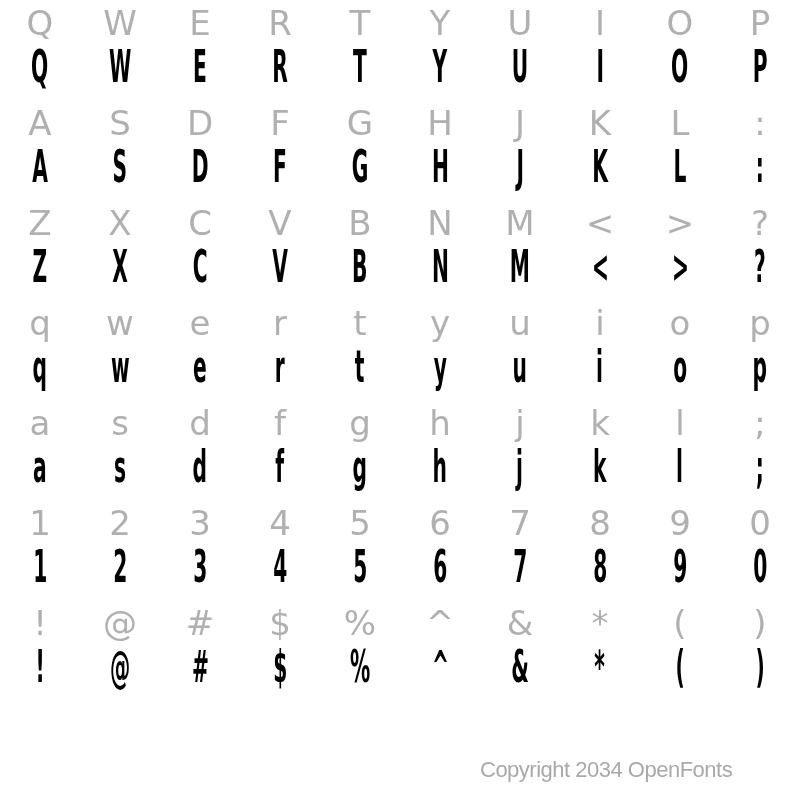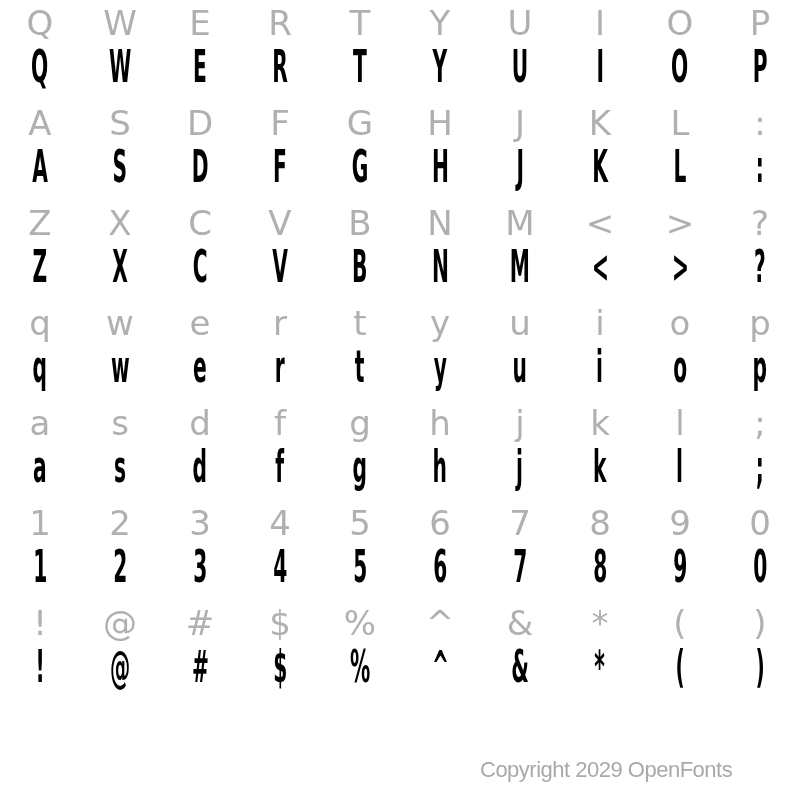--- a/index.html
+++ b/index.html
@@ -251,13 +251,13 @@
         <div class="glyph-cell"><span>%</span></div>
         <div class="glyph-cell"><span>^</span></div>
         <div class="glyph-cell"><span>&amp;</span></div>
         <div class="glyph-cell"><span>*</span></div>
         <div class="glyph-cell"><span>(</span></div>
         <div class="glyph-cell"><span>)</span></div>
       </div>
     </div>
   </div>
 
-<div class="copyright">Copyright 2029 OpenFonts</div>
+<div class="copyright">Copyright 2034 OpenFonts</div>
 
 </body></html>

